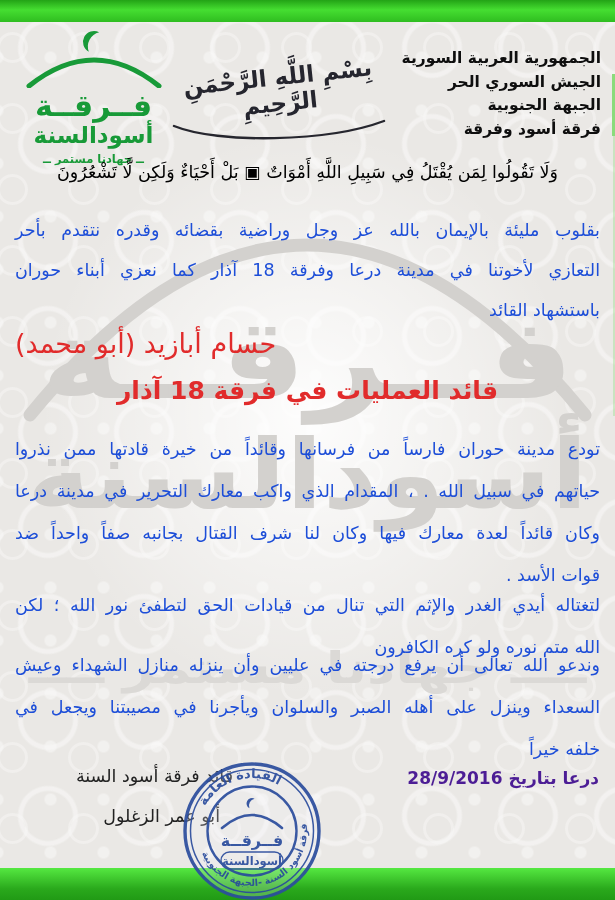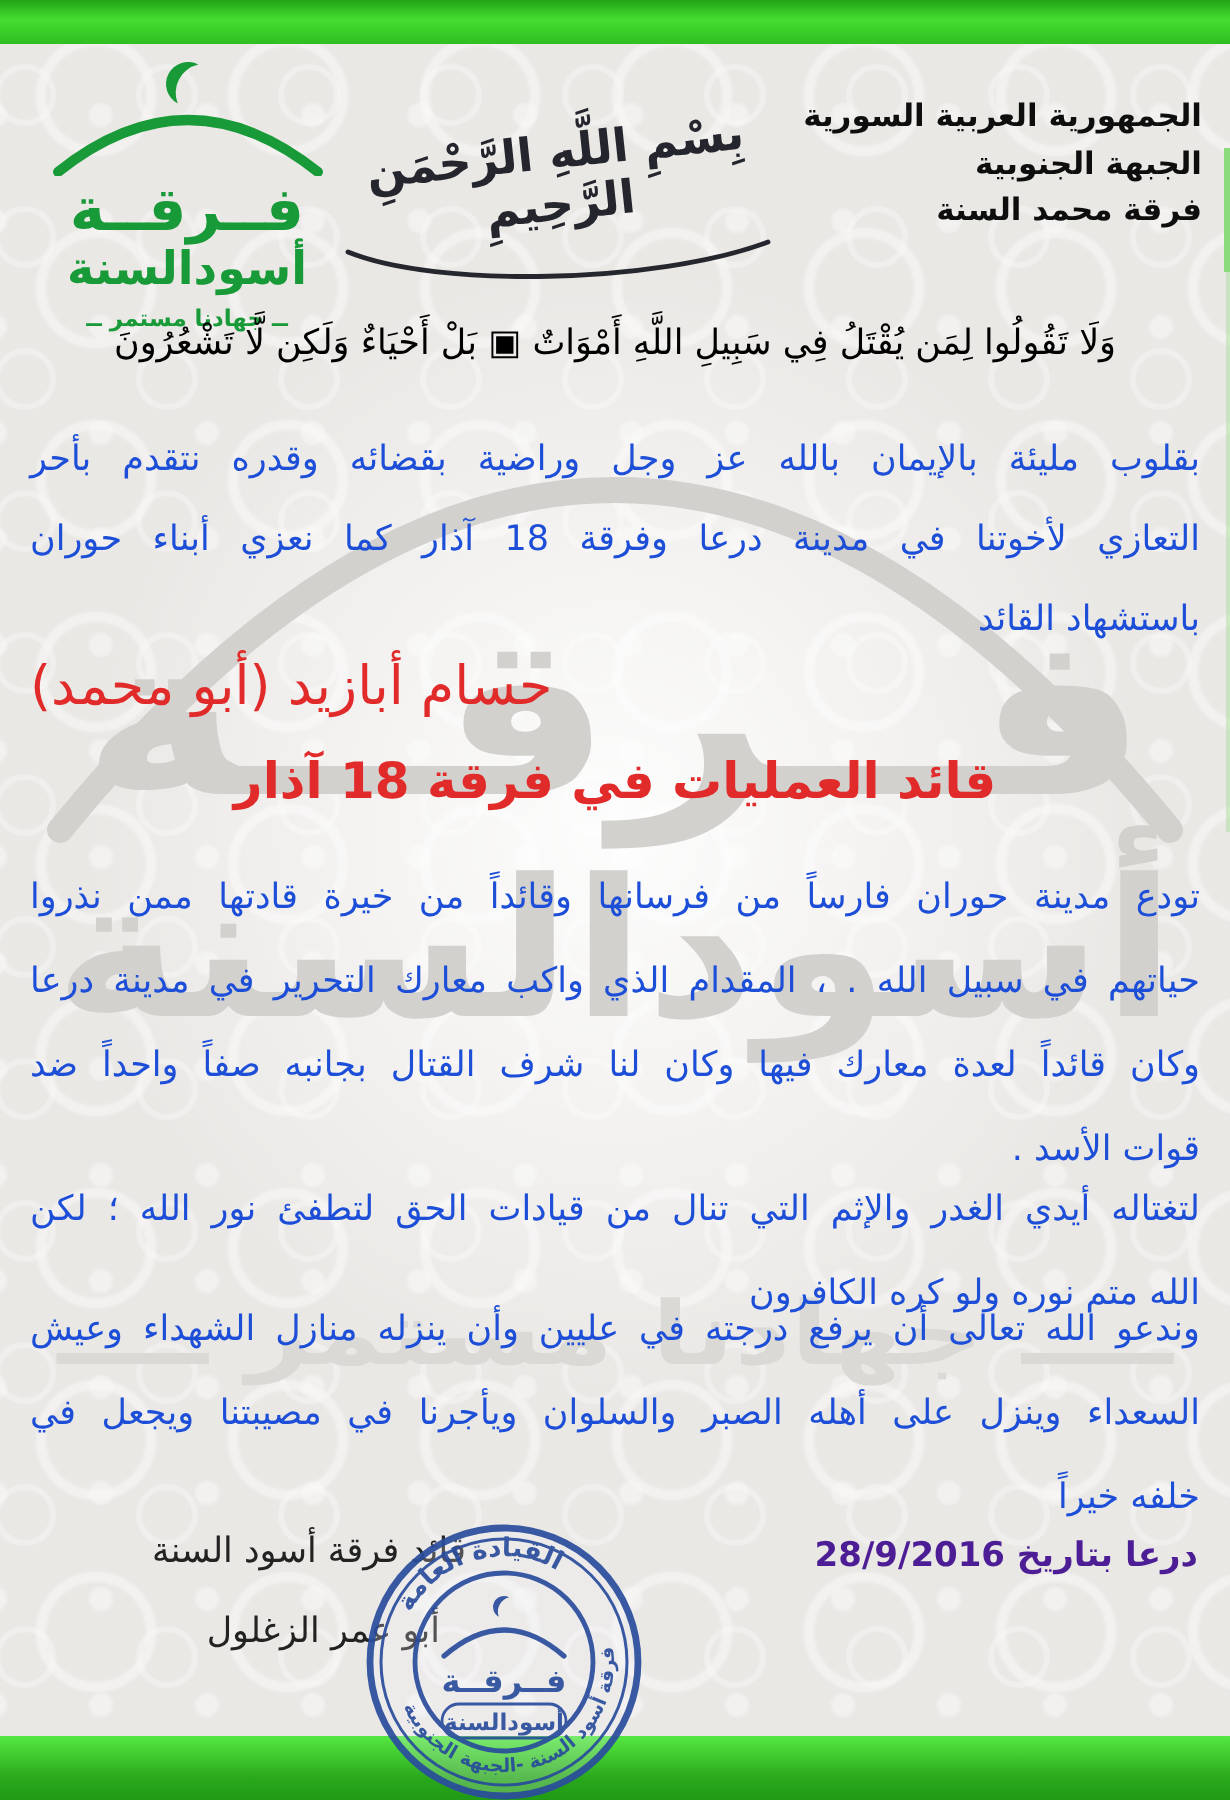--- a/index.html
+++ b/index.html
@@ -102,22 +102,23 @@
 
   <div class="bismillah">
     <div class="bismillah-text">بِسْمِ اللَّهِ الرَّحْمَنِ الرَّحِيمِ</div>
     <svg class="bismillah-swoosh" width="222" height="26" viewBox="0 0 222 26">
       <path d="M6,8 C 50,26 160,24 216,3" fill="none" stroke="#26262e" stroke-width="2.4" stroke-linecap="round"></path>
     </svg>
   </div>
 
   <div class="org">
     <div>الجمهورية العربية السورية</div>
+    <div>الجيش السوري الحر</div>
     <div>الجبهة الجنوبية</div>
-    <div>فرقة محمد السنة</div>
+    <div>فرقة أسود وفرقة</div>
   </div>
 
   <div class="verse">وَلَا تَقُولُوا لِمَن يُقْتَلُ فِي سَبِيلِ اللَّهِ أَمْوَاتٌ ▣ بَلْ أَحْيَاءٌ وَلَكِن لَّا تَشْعُرُونَ</div>
 
   <div class="para p1">
     <div class="jline">بقلوب مليئة بالإيمان بالله عز وجل وراضية بقضائه وقدره نتقدم بأحر</div>
     <div class="jline">التعازي لأخوتنا في مدينة درعا وفرقة 18 آذار كما نعزي أبناء حوران</div>
     <div class="cline">باستشهاد القائد</div>
   </div>
 

